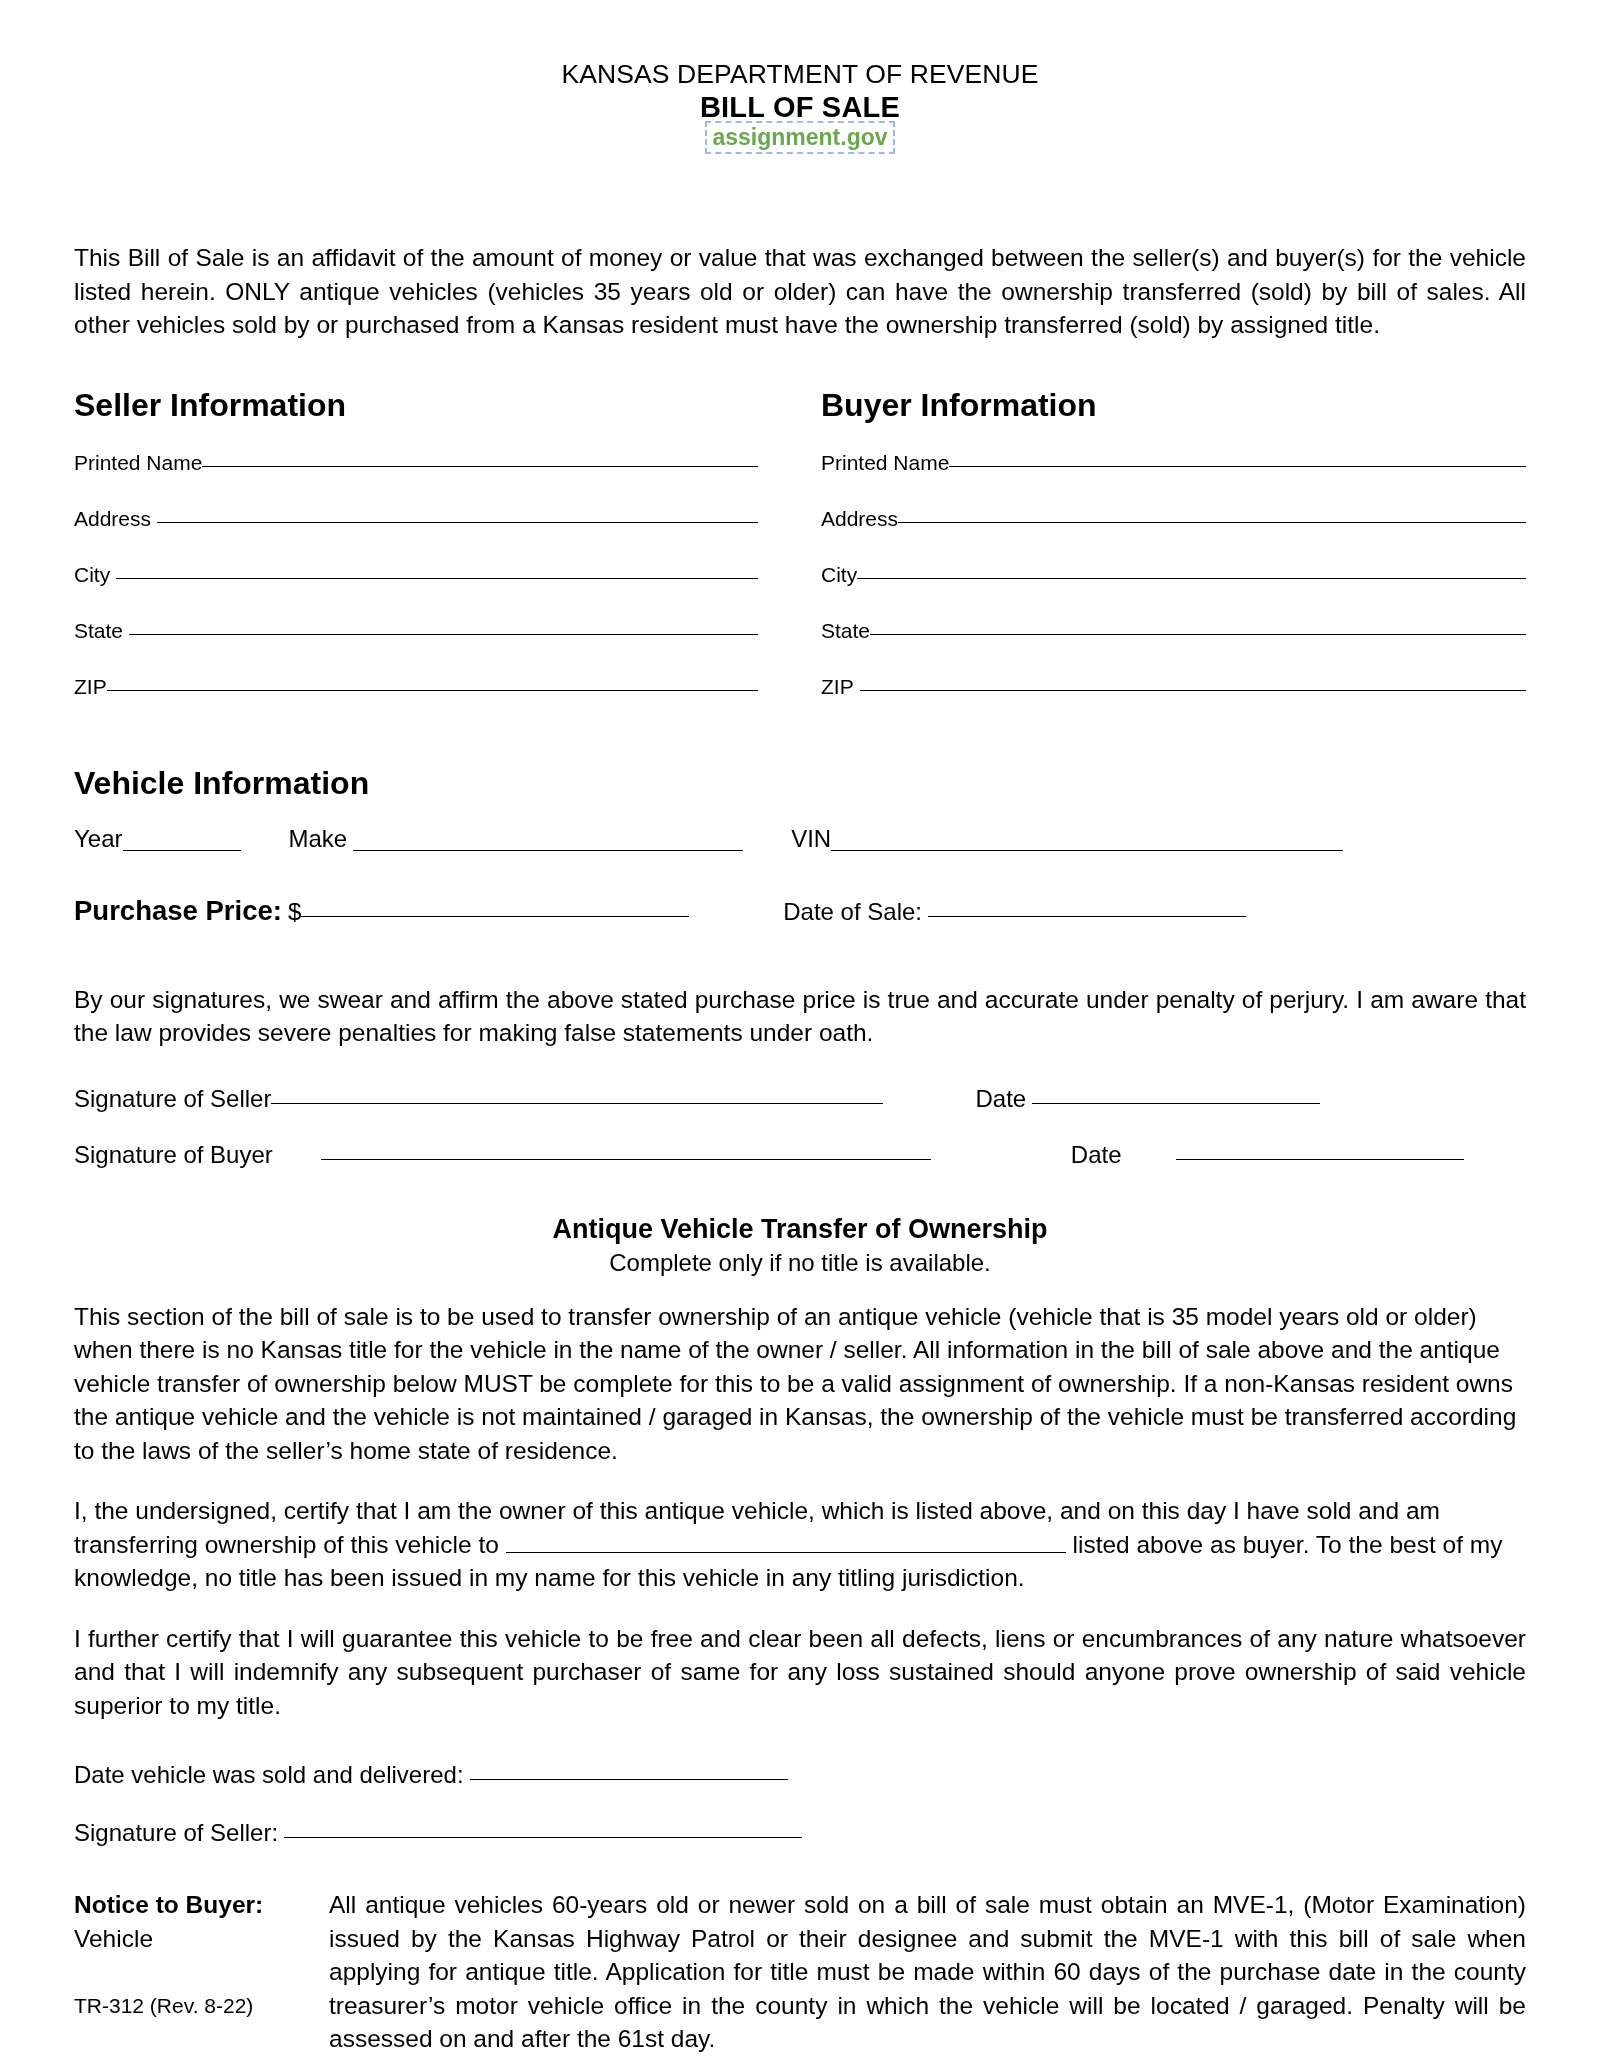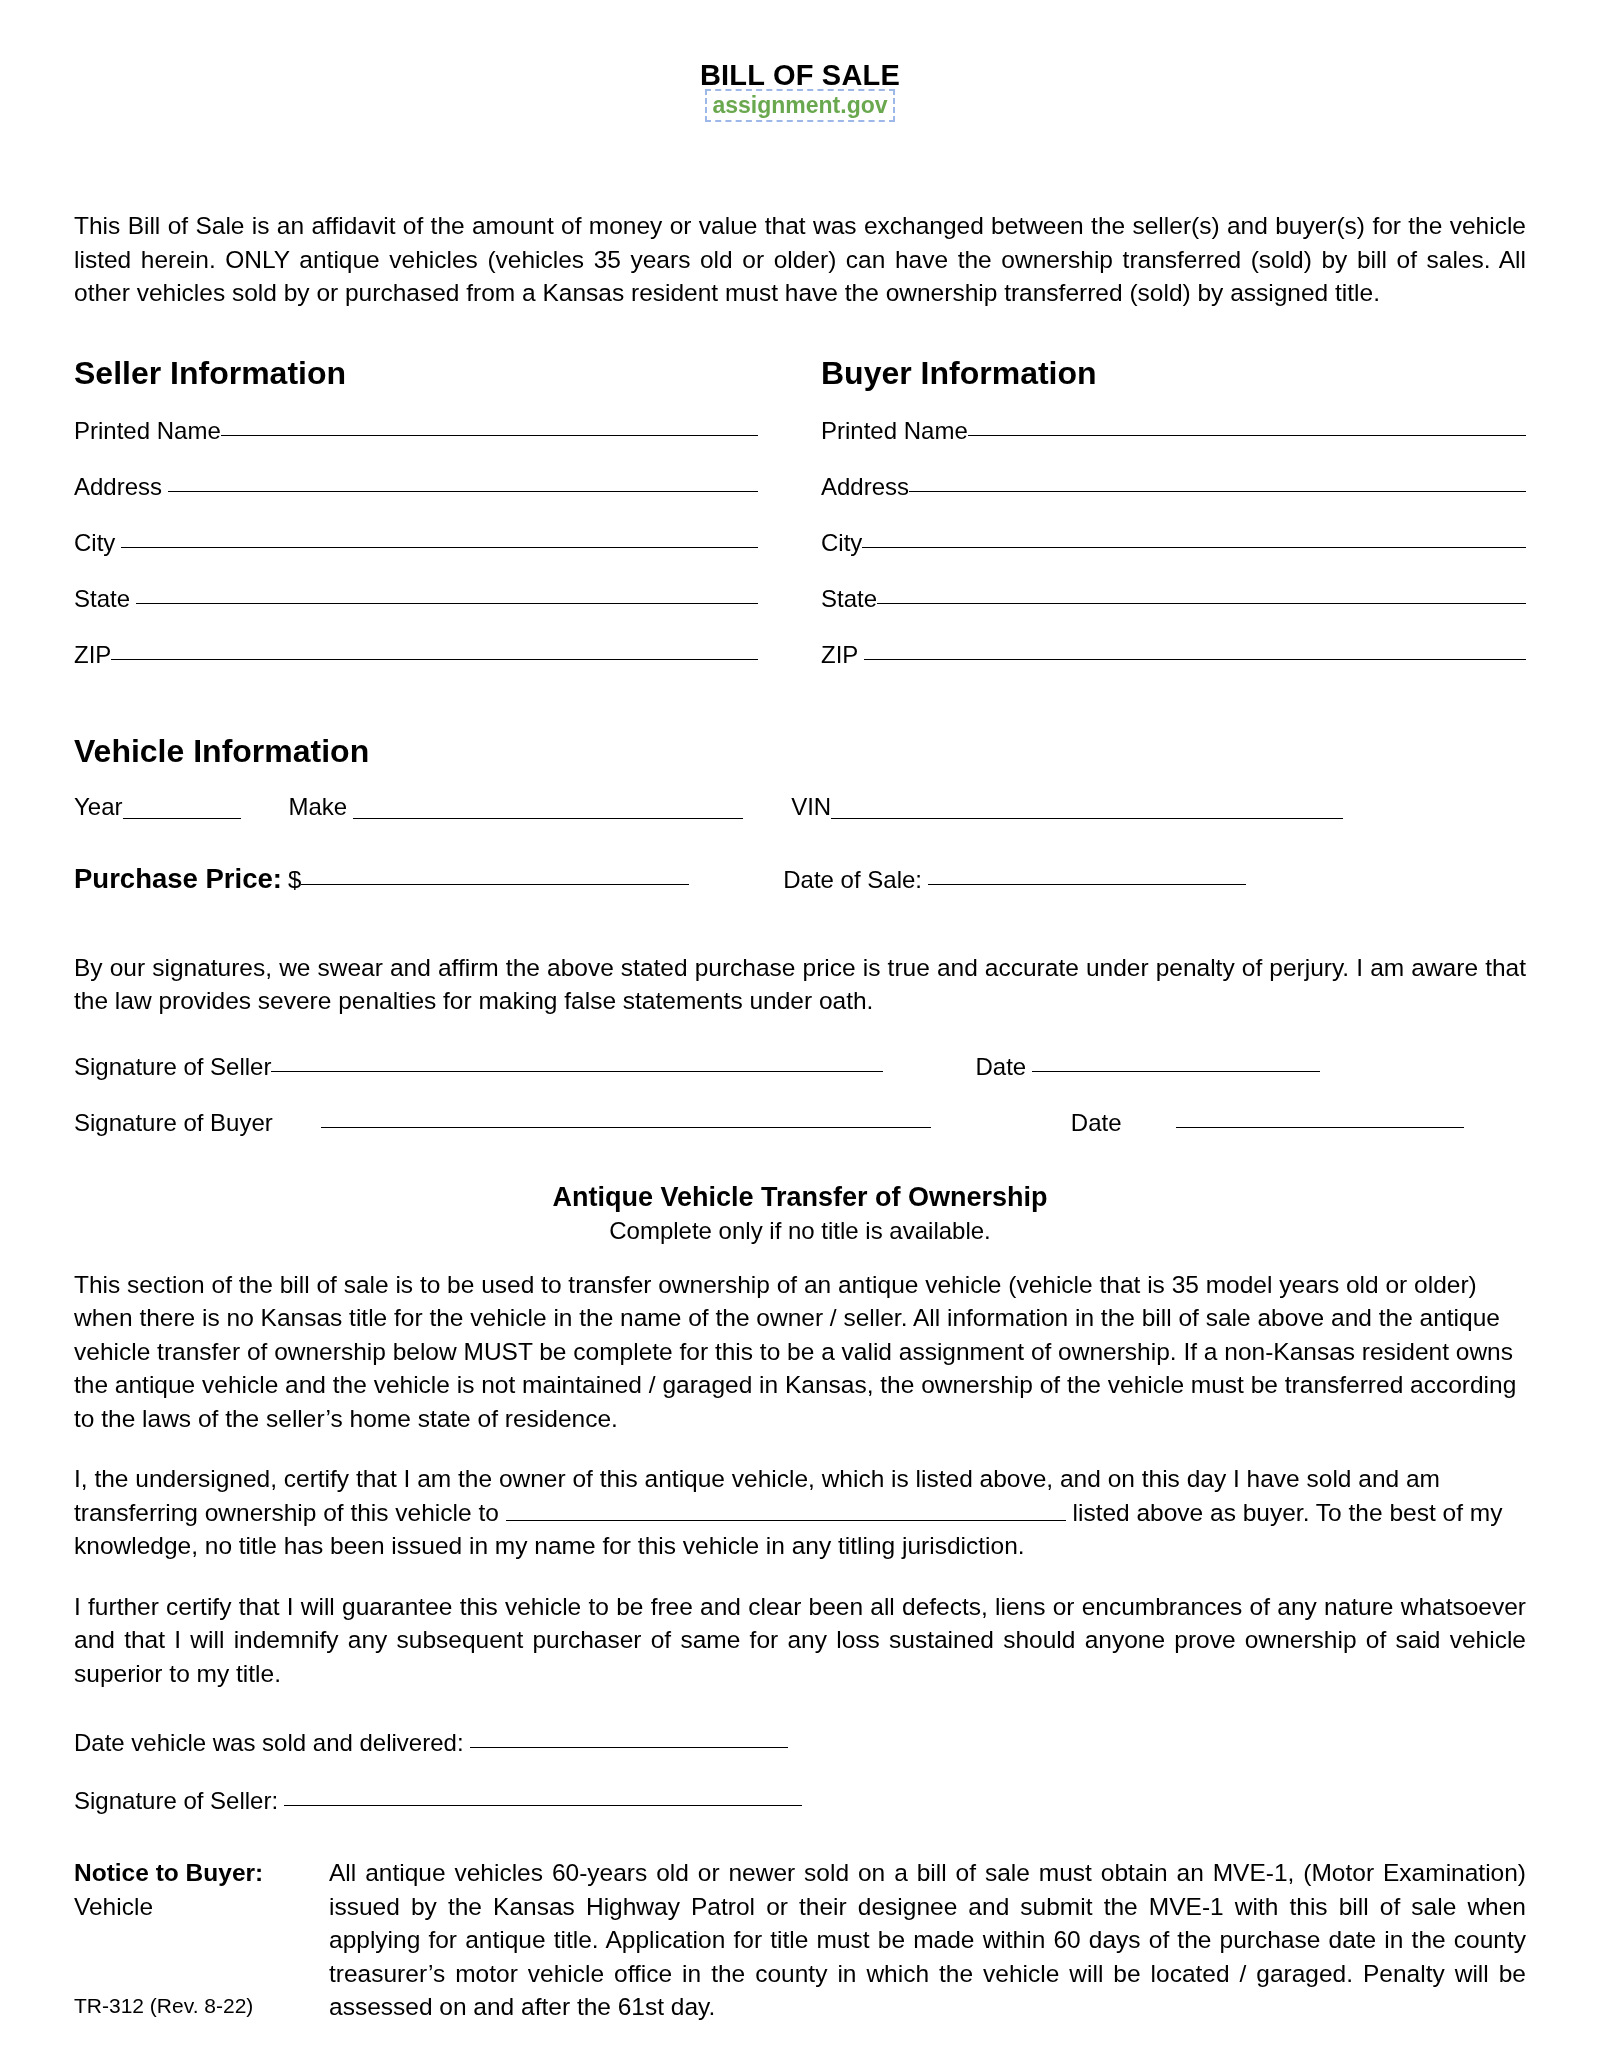--- a/index.html
+++ b/index.html
@@ -88,21 +88,21 @@
   .col {
     width: 50%;
     box-sizing: border-box;
   }
   .col-right {
     padding-left: 21px;
   }
   .field-row {
     display: flex;
     align-items: baseline;
-    font-size: 24px;
+    font-size: 21px;
     line-height: 30px;
     margin-top: 26px;
     white-space: nowrap;
   }
   .field-label {
     flex: 0 0 auto;
   }
   .gap-sm { width: 6px; flex: 0 0 auto; }
   .gap-0  { width: 0px;  flex: 0 0 auto; }
   .rule {
@@ -204,20 +204,21 @@
     line-height: 26px;
   }
 </style>
 </head>
 <body>
 
 <div class="page">
   <div class="inner">
 
     <div class="hdr">
+      <div class="hdr-agency">KANSAS DEPARTMENT OF REVENUE</div>
       <div class="hdr-title">BILL OF SALE</div>
       <div class="hdr-link-wrap">
         <span class="hdr-link">assignment.gov</span>
       </div>
     </div>
 
     <p class="para intro">This Bill of Sale is an affidavit of the amount of money or value that was exchanged between the seller(s) and buyer(s) for the vehicle listed herein. ONLY antique vehicles (vehicles 35 years old or older) can have the ownership transferred (sold) by bill of sales. All other vehicles sold by or purchased from a Kansas resident must have the ownership transferred (sold) by assigned title.</p>
 
     <div class="cols" style="margin-top:46px;">
 

